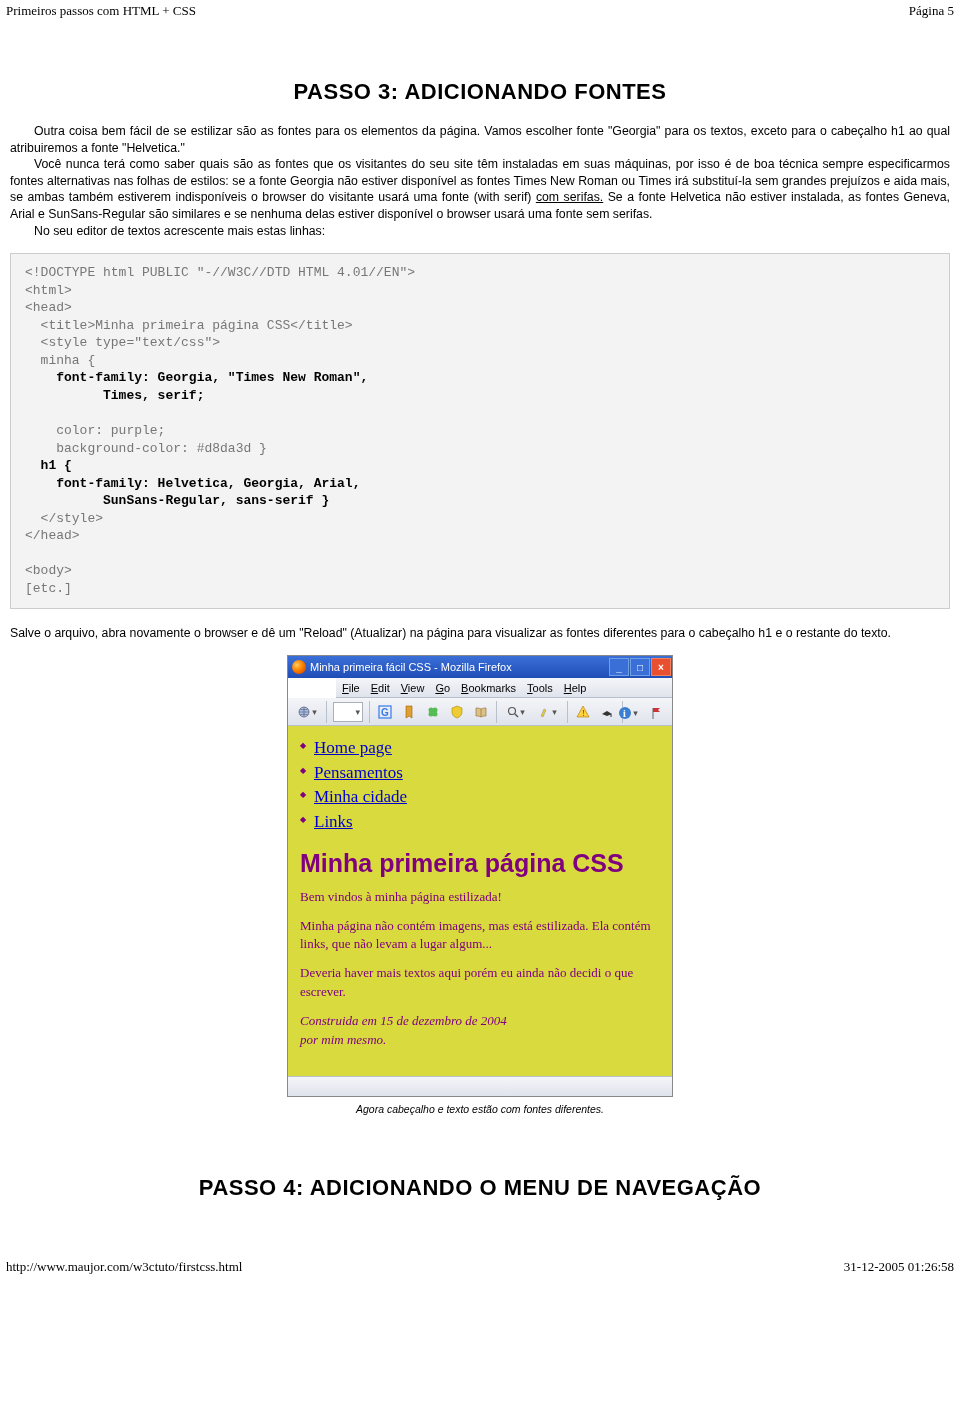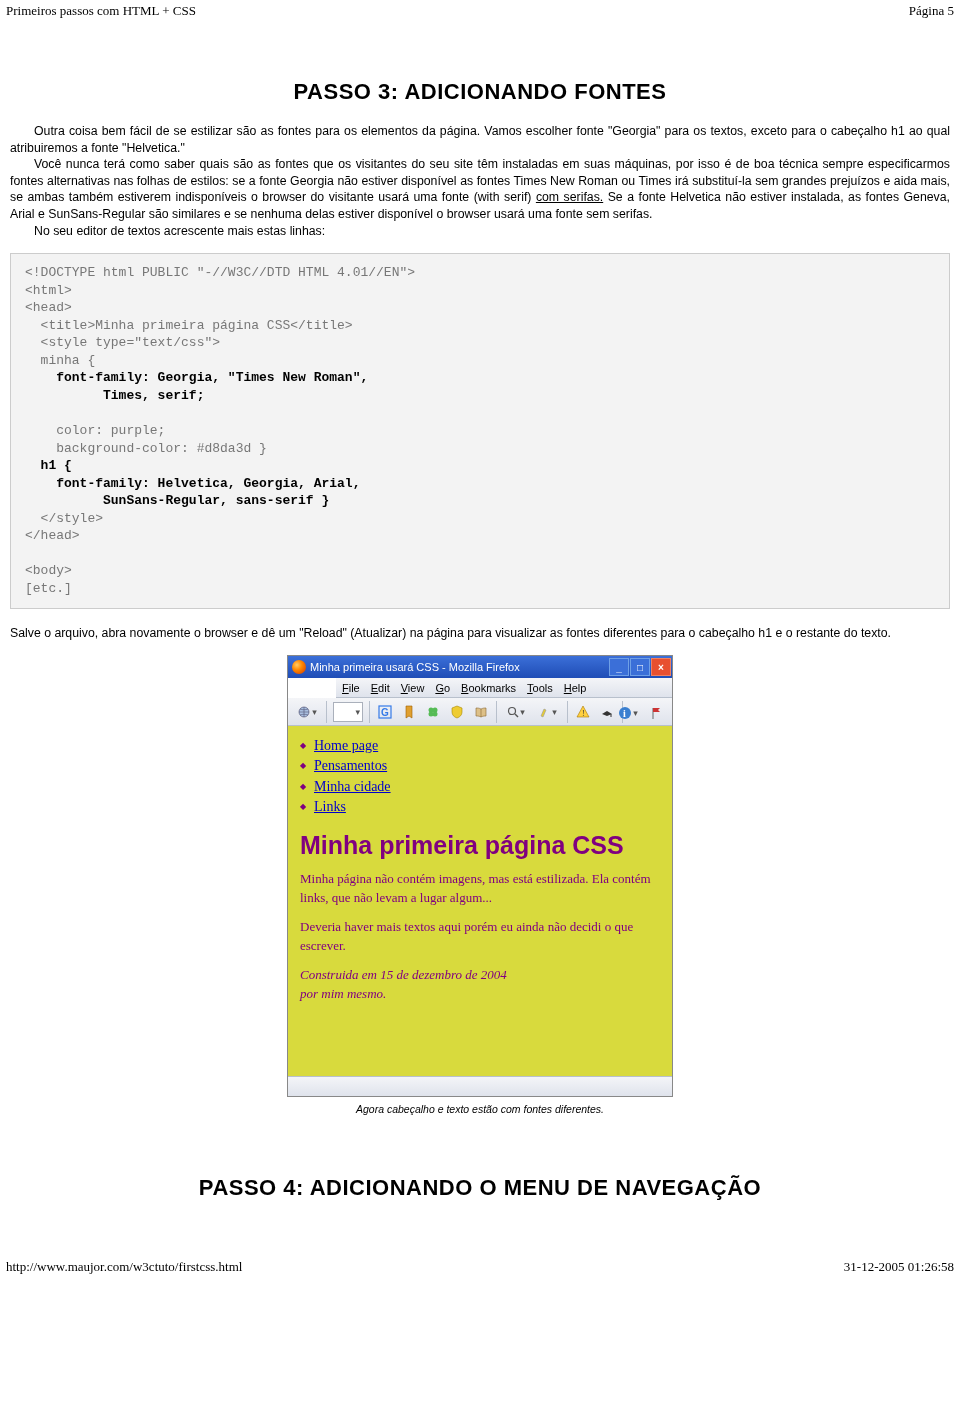--- a/index.html
+++ b/index.html
@@ -135,21 +135,21 @@
   .page-area {
     background:#d8da3d;
     padding: 10px 12px 16px 12px;
     font-family: Georgia, "Times New Roman", serif;
     min-height: 350px;
   }
   .navlist { margin:0 0 8px 0; padding:0; list-style:none; }
   .navlist li {
     padding-left: 14px;
     position:relative;
-    font-size:14px;
+    font-size:17px;
     line-height:1.45;
   }
   .navlist li::before {
     content:"◆"; font-size:8px; color:#800080;
     position:absolute; left:0; top:4px;
   }
   .navlist a { color:#0000cd; text-decoration: underline; }
   .page-h1 {
     font-family: Helvetica, Arial, sans-serif;
     color:#800080;
@@ -220,21 +220,21 @@
 <span>&lt;body&gt;</span>
 <span>[etc.]</span></pre>
 
   <p class="after-code">Salve o arquivo, abra novamente o browser e dê um "Reload" (Atualizar) na página para visualizar as fontes diferentes para o cabeçalho h1 e o restante do texto.</p>
 
   <div class="browser-wrap">
     <div class="browser">
       <div class="titlebar">
         <div class="titlebar-left">
           <span class="ff-icon"></span>
-          <span>Minha primeira usará CSS - Mozilla Firefox</span>
+          <span>Minha primeira fácil CSS - Mozilla Firefox</span>
         </div>
         <div class="win-btns">
           <div class="win-btn">_</div>
           <div class="win-btn">□</div>
           <div class="win-btn close">×</div>
         </div>
       </div>
       <div class="menubar">
         <span><u>F</u>ile</span>
         <span><u>E</u>dit</span>
@@ -333,20 +333,21 @@
       </div>
 
       <div class="page-area">
         <ul class="navlist">
           <li><a>Home page</a></li>
           <li><a>Pensamentos</a></li>
           <li><a>Minha cidade</a></li>
           <li><a>Links</a></li>
         </ul>
         <div class="page-h1">Minha primeira página CSS</div>
+        <p>Bem vindos à minha página estilizada!</p>
         <p>Minha página não contém imagens, mas está estilizada. Ela contém links, que não levam a lugar algum...</p>
         <p>Deveria haver mais textos aqui porém eu ainda não decidi o que escrever.</p>
         <p class="signoff">
           <span>Construida em 15 de dezembro de 2004</span><br>
           <span>por mim mesmo.</span>
         </p>
       </div>
       <div class="browser-status"></div>
     </div>
     <div class="caption">Agora cabeçalho e texto estão com fontes diferentes.</div>

